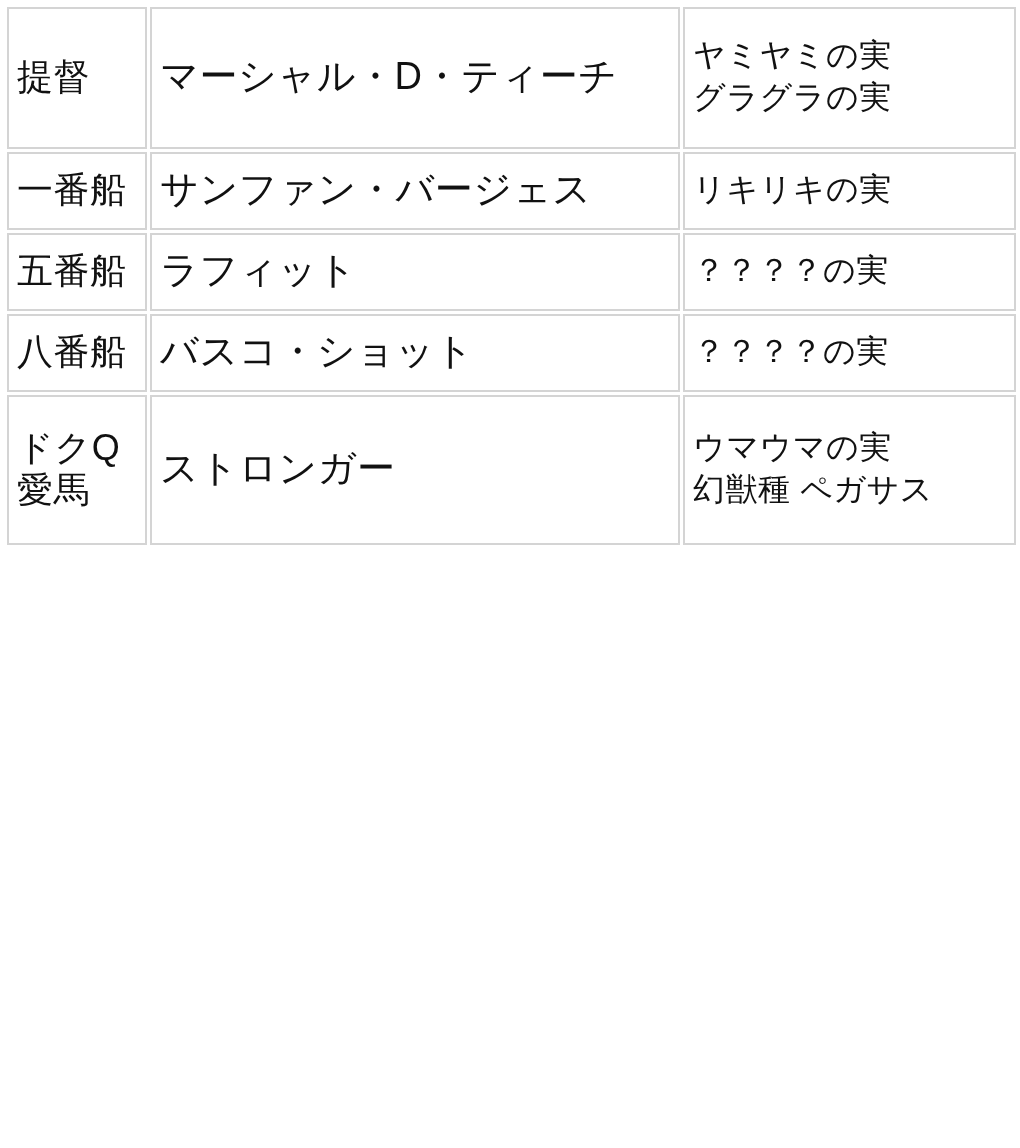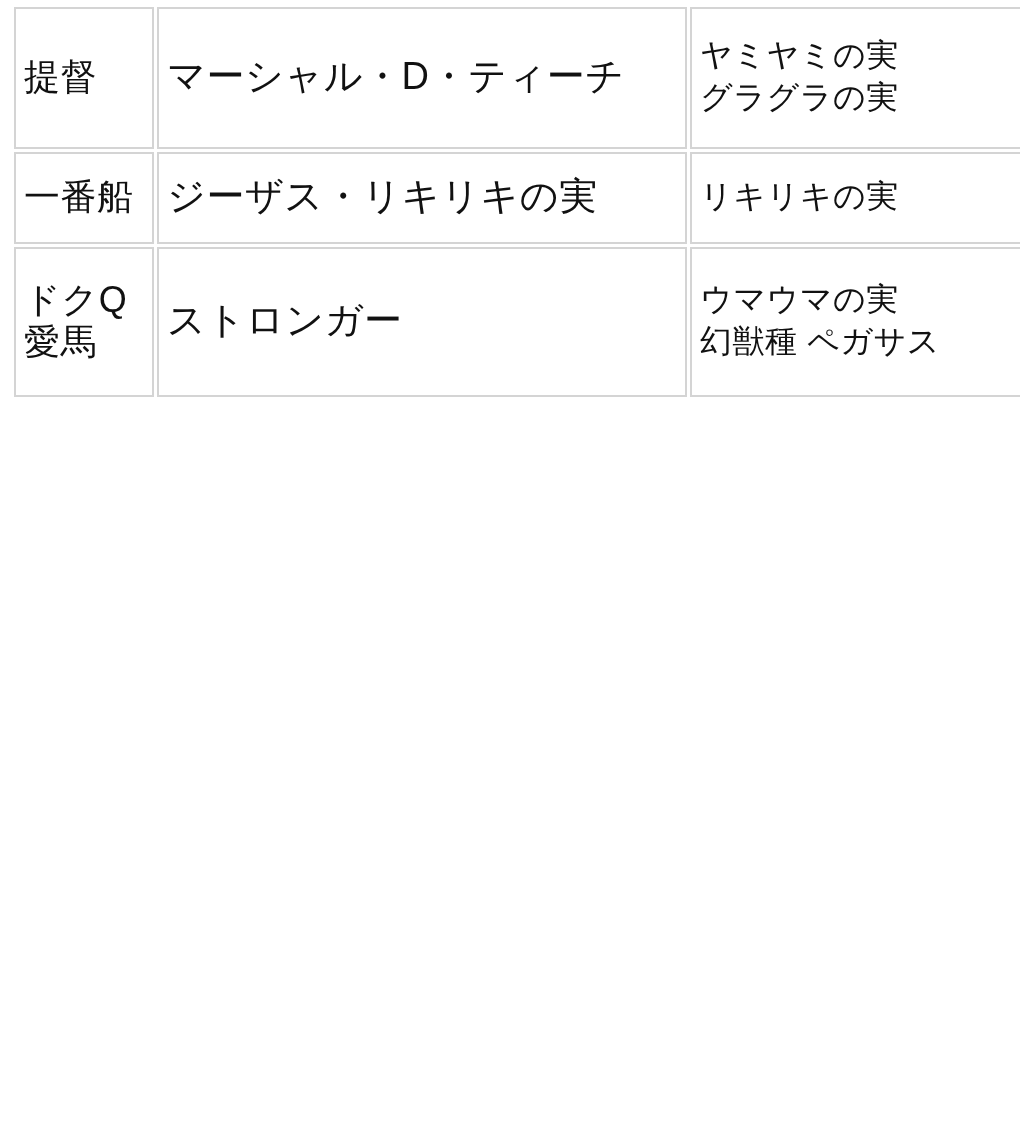--- a/index.html
+++ b/index.html
@@ -11,21 +11,21 @@
     width: 1020px;
     height: 1148px;
     font-family: "Liberation Sans", "DejaVu Sans", sans-serif;
     color: #111111;
     overflow: hidden;
   }
   .sheet {
     width: 1020px;
     height: 1148px;
     box-sizing: border-box;
-    padding: 4px 6px 0 11px;
+    padding: 4px 6px 0 4px;
     background: #ffffff;
   }
   table.crew-table {
     border-collapse: separate;
     border-spacing: 3px 3px;
     width: 1010px;
     table-layout: fixed;
   }
   table.crew-table td {
     border: 2px solid #d4d4d4;
@@ -49,21 +49,21 @@
     line-height: 1.2;
     letter-spacing: 0.5px;
   }
   .fruit-cell {
     font-size: 32px;
     line-height: 1.3;
     white-space: pre-line;
     letter-spacing: 0.5px;
   }
   tr.r-tall td { height: 142px; }
-  tr.r-normal td { height: 92px; }
+  tr.r-normal td { height: 78px; }
   tr.r-last td { height: 150px; }
 </style>
 </head>
 <body>
 
 <div class="sheet">
   <table class="crew-table">
     <colgroup>
       <col class="c-rank">
       <col class="c-name">
@@ -73,30 +73,40 @@
 
       <tr class="r-tall">
         <td class="rank-cell">提督</td>
         <td class="name-cell">マーシャル・D・ティーチ</td>
         <td class="fruit-cell">ヤミヤミの実
 グラグラの実</td>
       </tr>
 
       <tr class="r-normal">
         <td class="rank-cell">一番船</td>
-        <td class="name-cell">ジーザス・リキリキの実</td>
+        <td class="name-cell">サンファン・バージェス</td>
         <td class="fruit-cell">リキリキの実</td>
       </tr>
 
 
 
 
+      <tr class="r-normal">
+        <td class="rank-cell">五番船</td>
+        <td class="name-cell">ラフィット</td>
+        <td class="fruit-cell">？？？？の実</td>
+      </tr>
 
 
 
+      <tr class="r-normal">
+        <td class="rank-cell">八番船</td>
+        <td class="name-cell">バスコ・ショット</td>
+        <td class="fruit-cell">？？？？の実</td>
+      </tr>
 
 
 
       <tr class="r-last">
         <td class="rank-cell">ドクQ
 愛馬</td>
         <td class="name-cell">ストロンガー</td>
         <td class="fruit-cell">ウマウマの実
 幻獣種 ペガサス</td>
       </tr>

